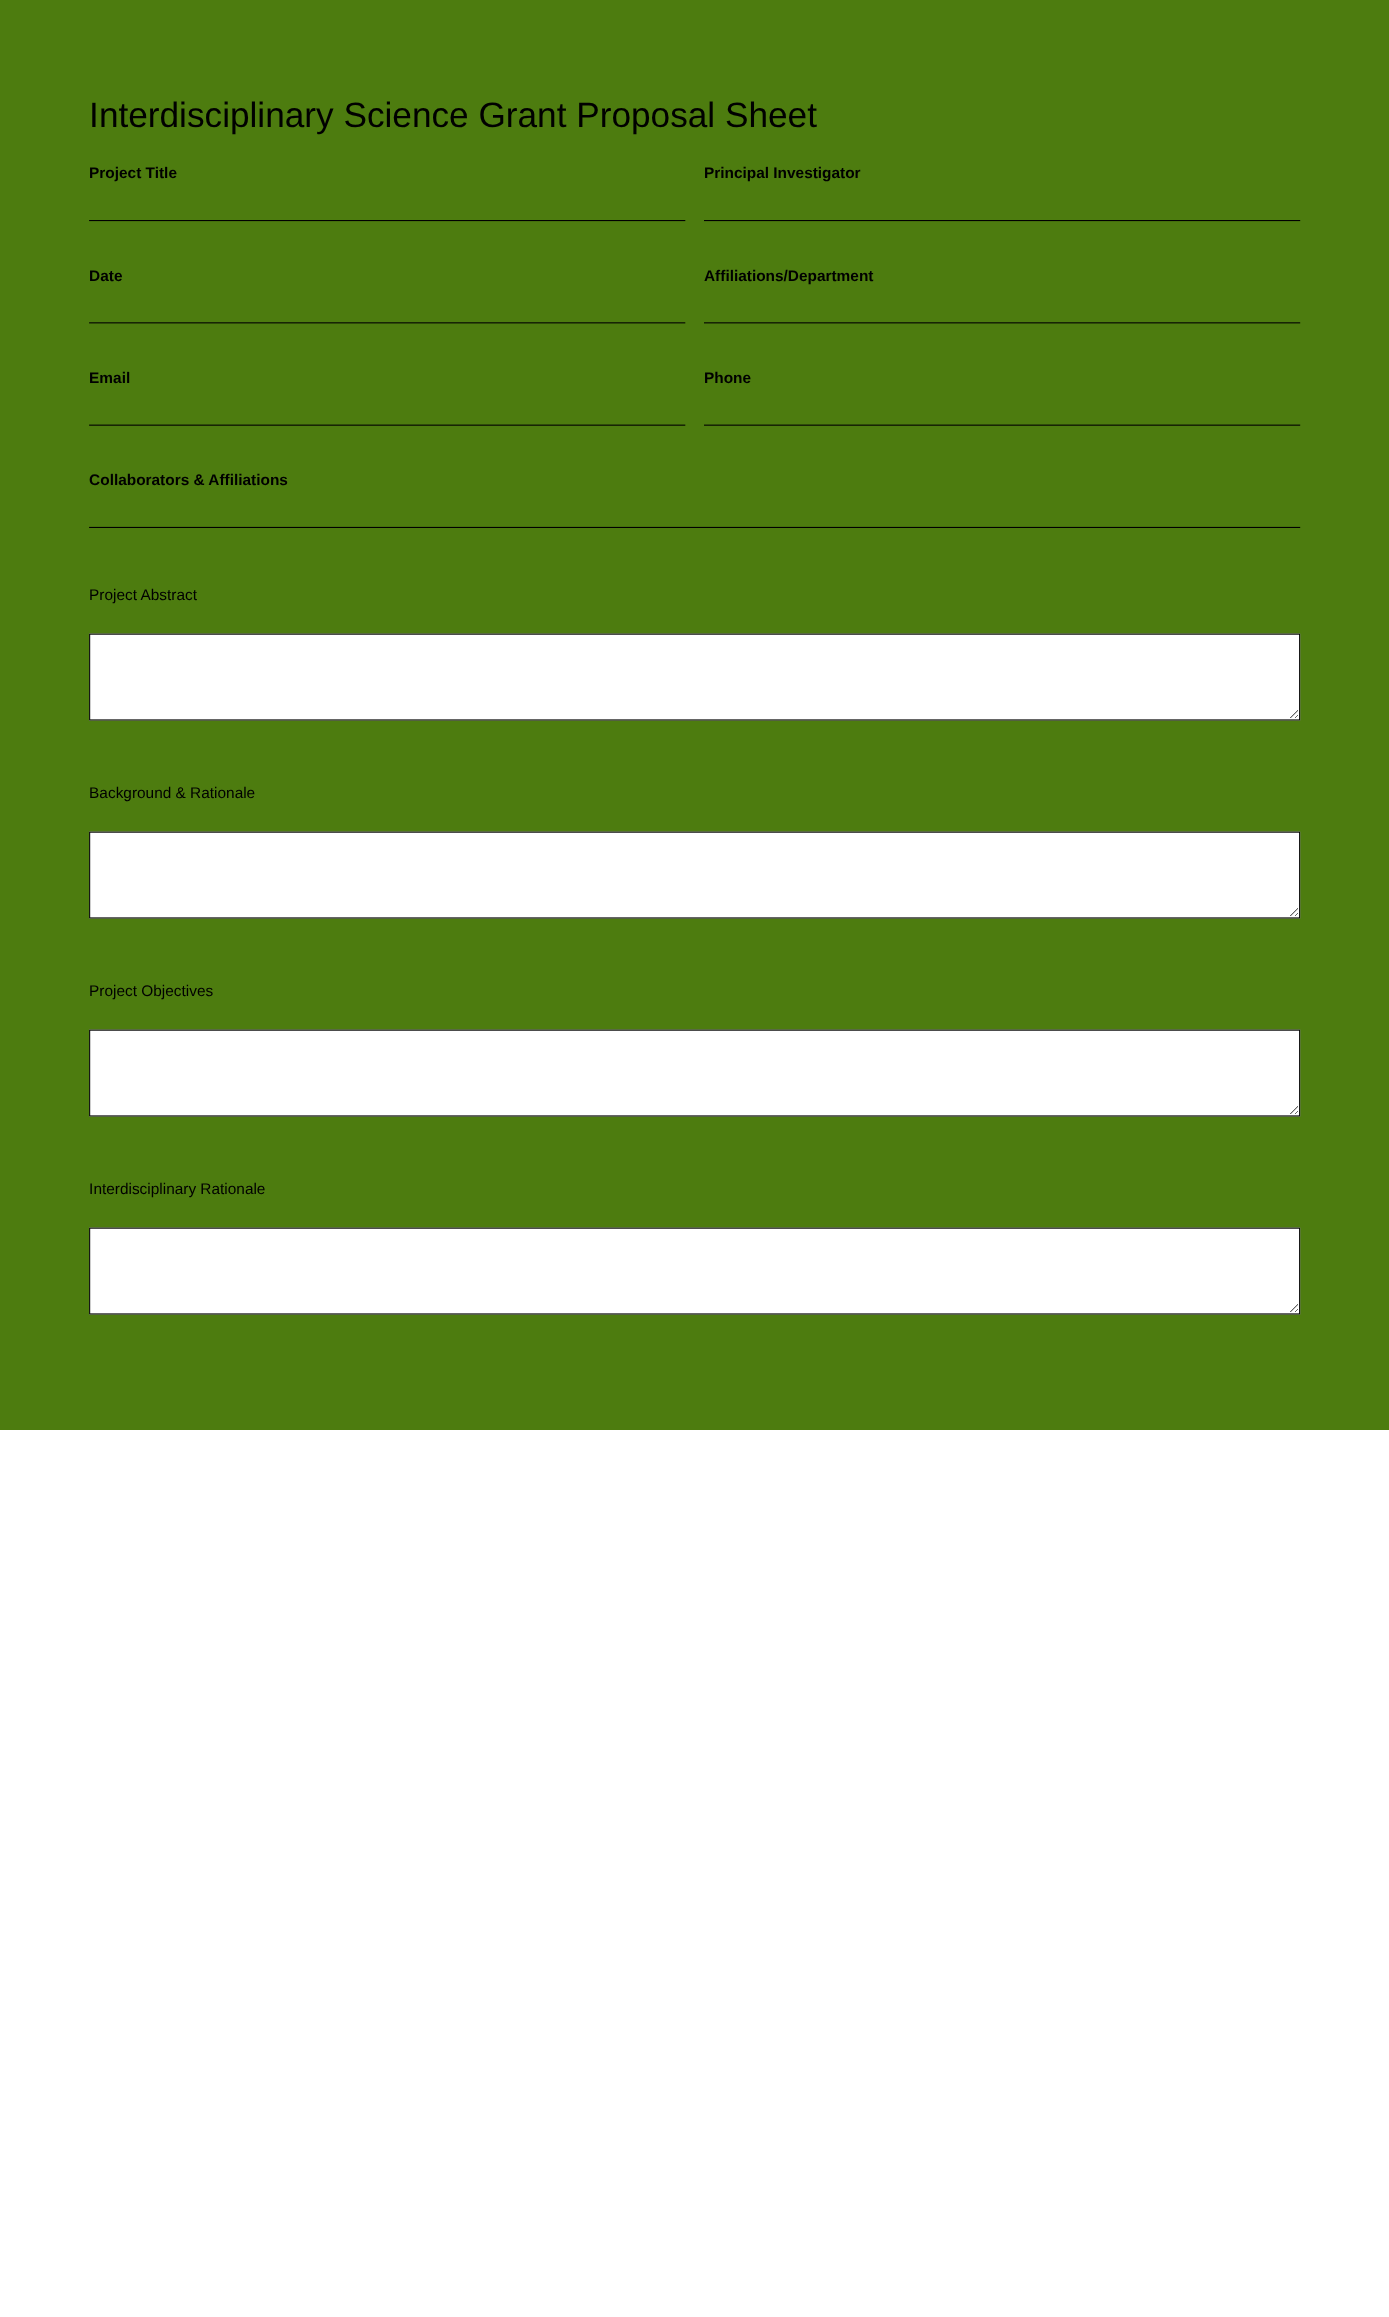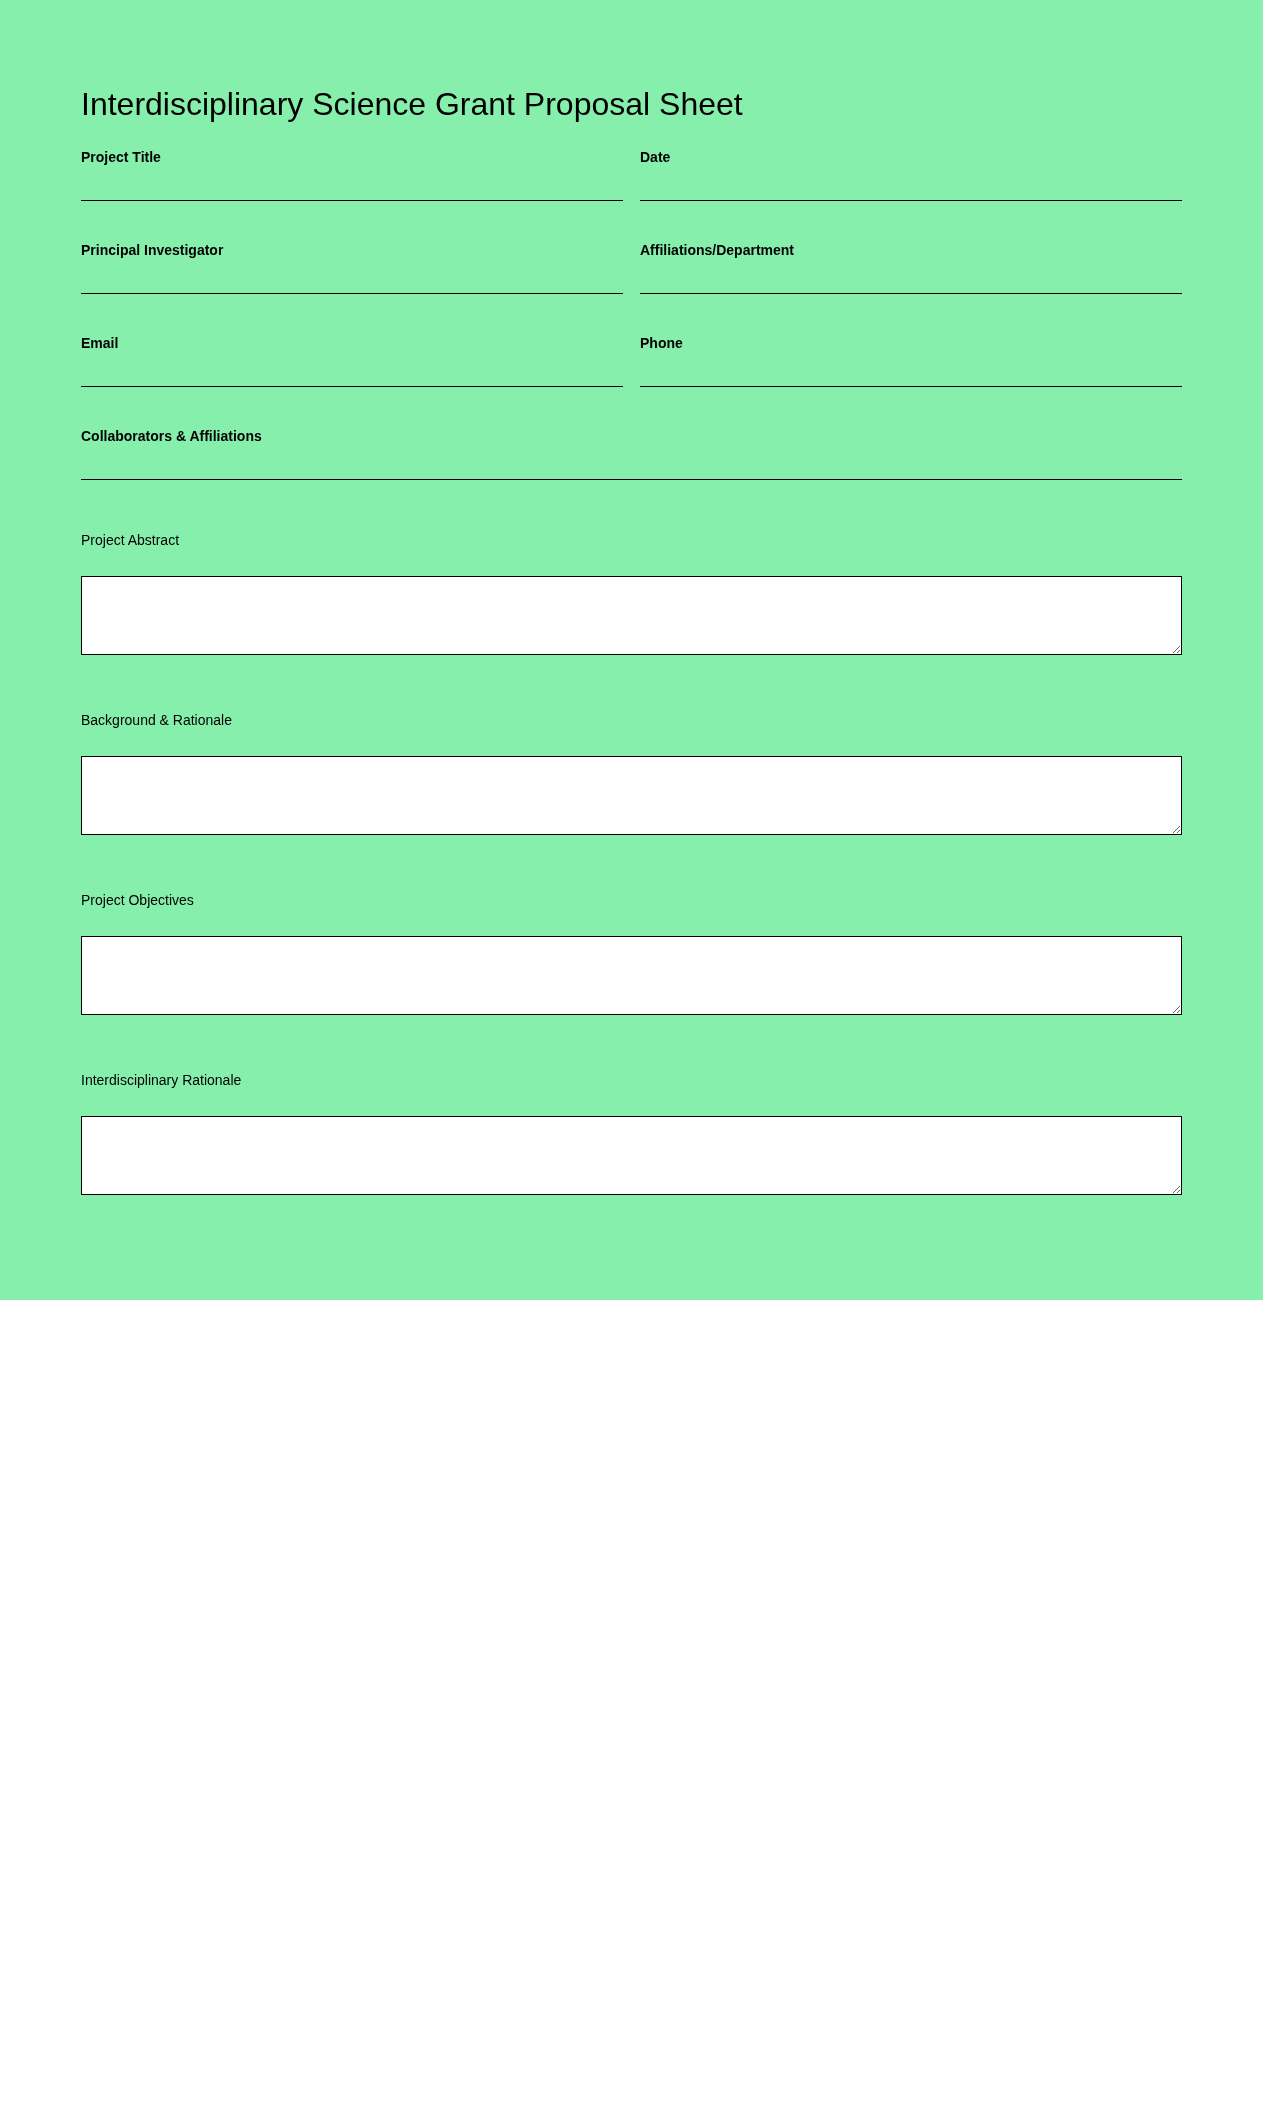--- a/index.html
+++ b/index.html
@@ -12,21 +12,21 @@
       height: 2106px;
       overflow: hidden;
       font-family: "Liberation Sans", sans-serif;
       color: #000000;
     }
     .viewport {
       position: relative;
       width: 1263px;
       height: 1300px;
       overflow: hidden;
-      background: #86efac;
+      background: #4d7c0f;
     }
     .sheet {
       position: absolute;
       left: 81px;
       top: 86px;
       width: 1101px;
     }
     .page-title {
       margin: 0;
       font-size: 32px;
@@ -108,26 +108,26 @@
     <h1 class="page-title">Interdisciplinary Science Grant Proposal Sheet</h1>
 
     <div class="header-fields">
 
       <div class="field-group">
         <label class="field-label">Project Title</label>
         <input class="line-input" type="text" value="" style="">
       </div>
 
       <div class="field-group">
-        <label class="field-label">Date</label>
+        <label class="field-label">Principal Investigator</label>
         <input class="line-input" type="text" value="" style="">
       </div>
 
       <div class="field-group">
-        <label class="field-label">Principal Investigator</label>
+        <label class="field-label">Date</label>
         <input class="line-input" type="text" value="" style="">
       </div>
 
       <div class="field-group">
         <label class="field-label">Affiliations/Department</label>
         <input class="line-input" type="text" value="" style="">
       </div>
 
       <div class="field-group">
         <label class="field-label">Email</label>

